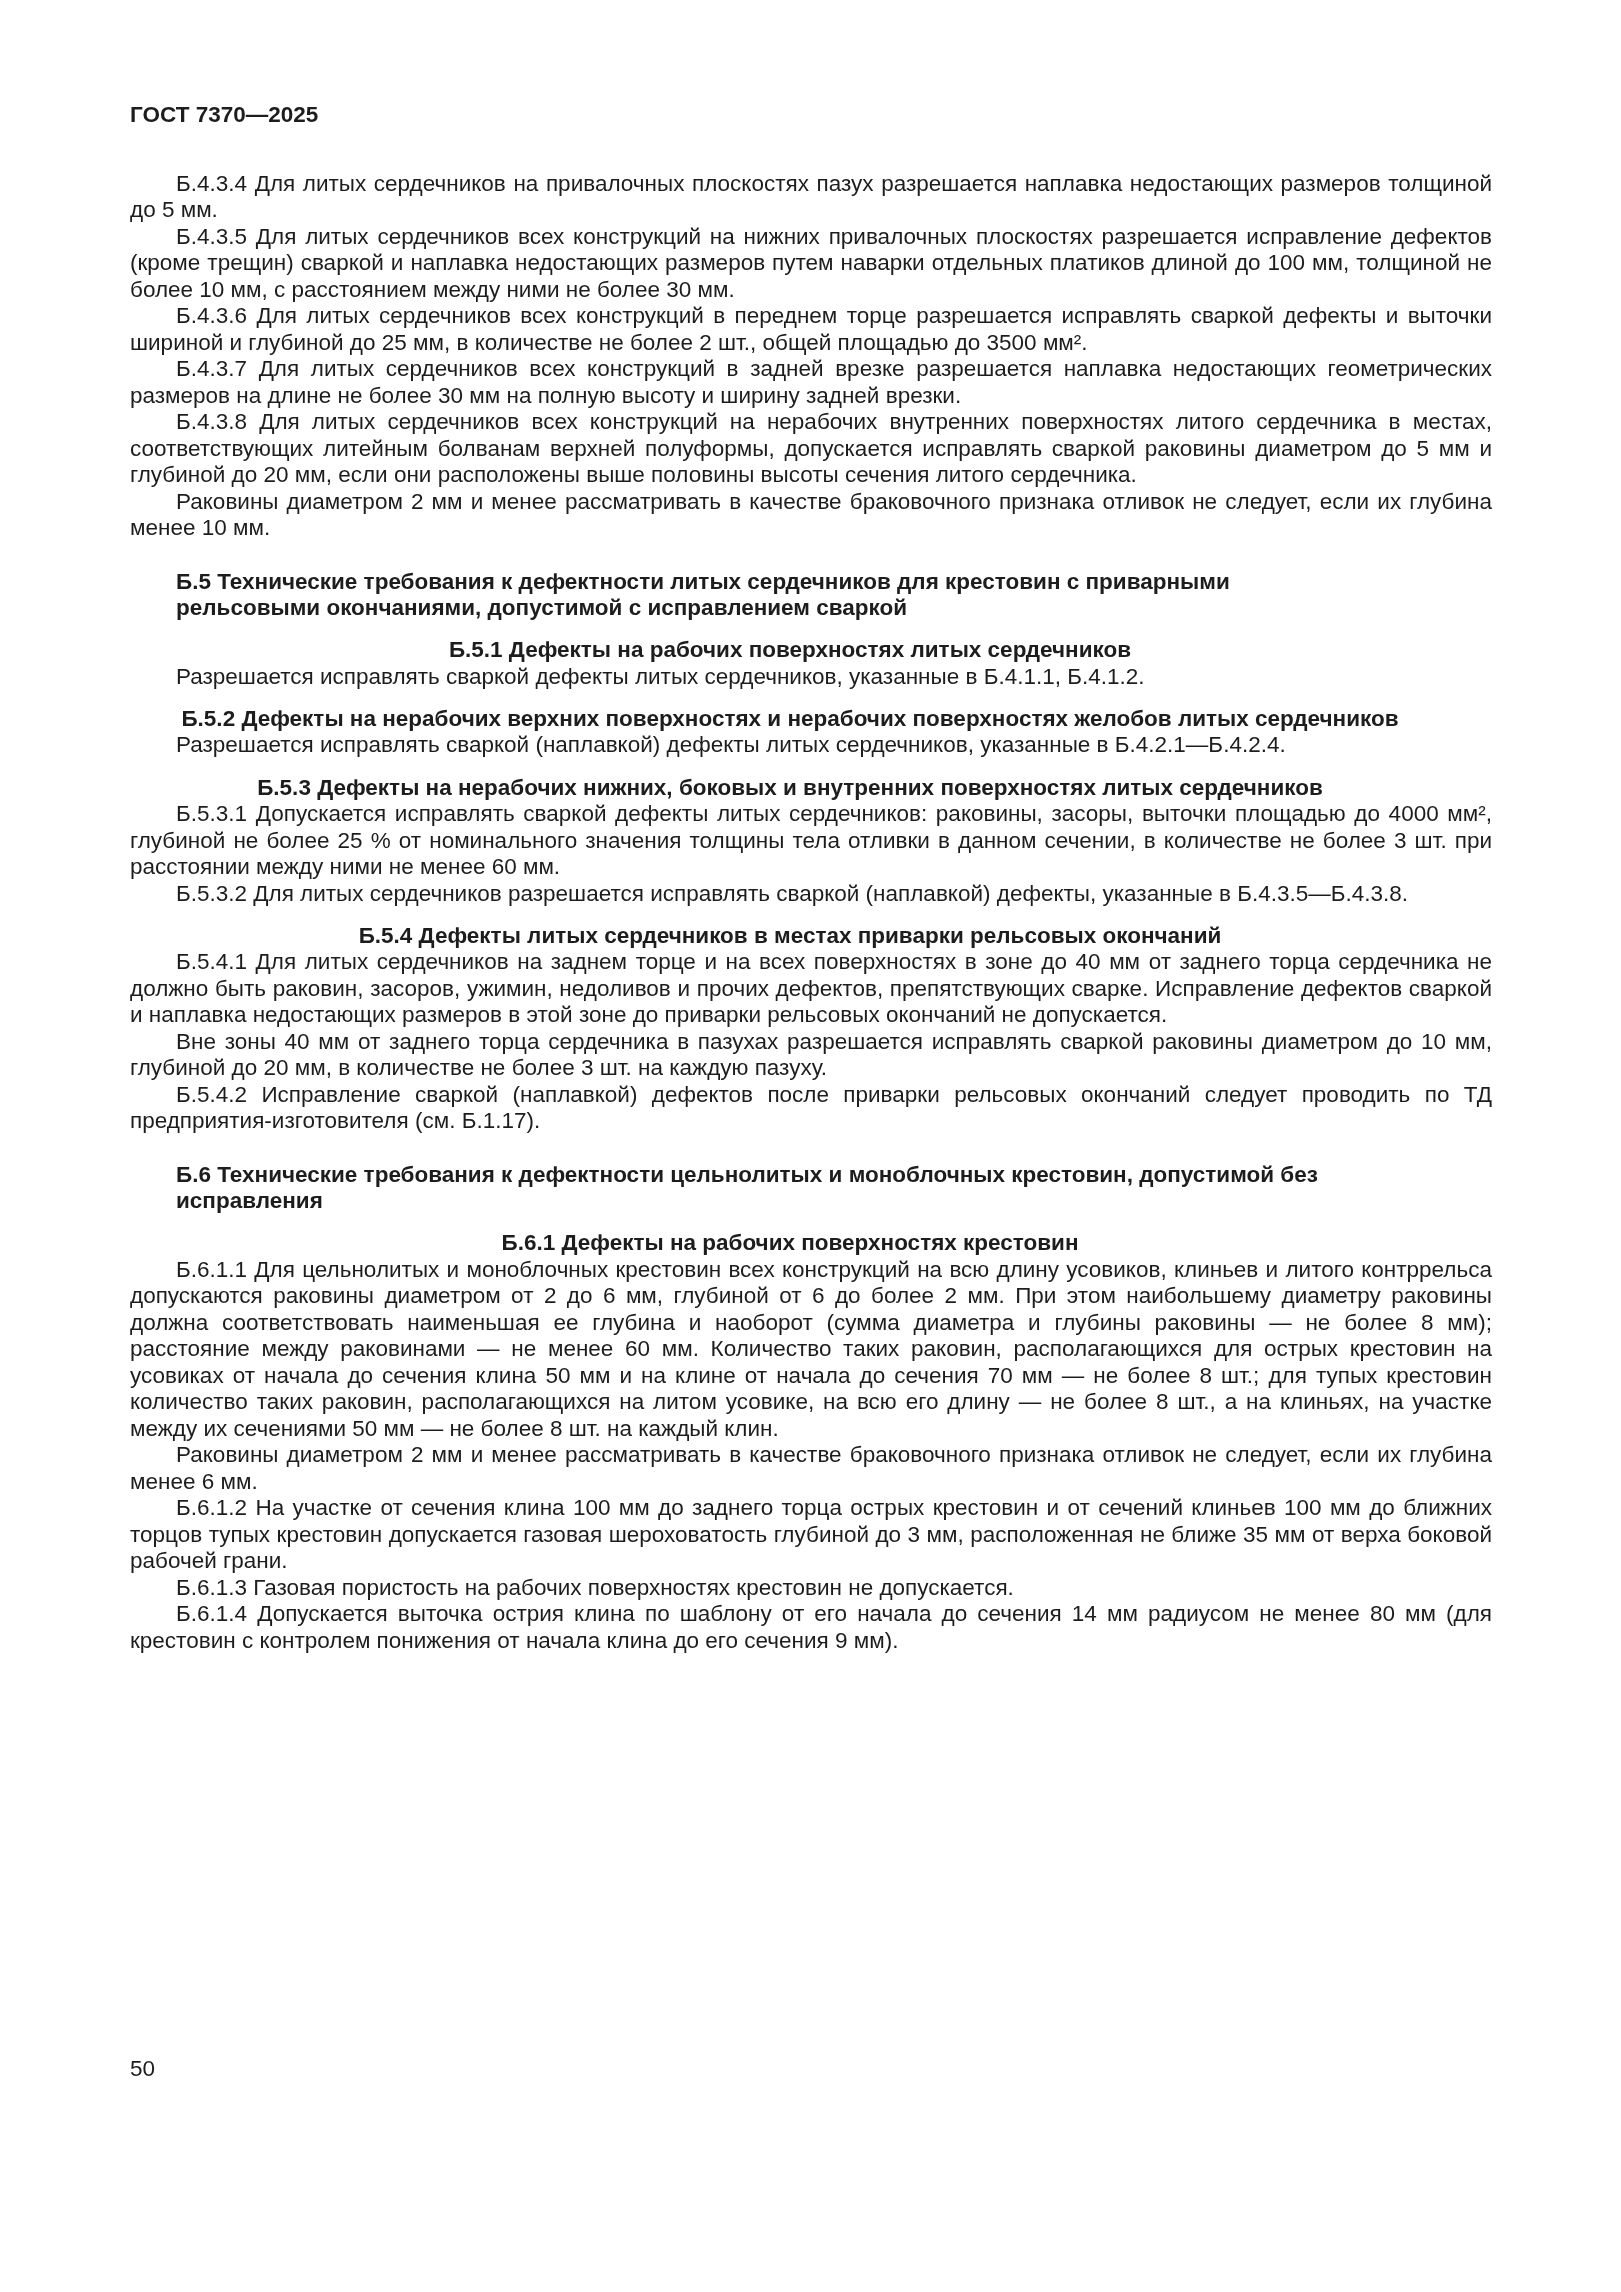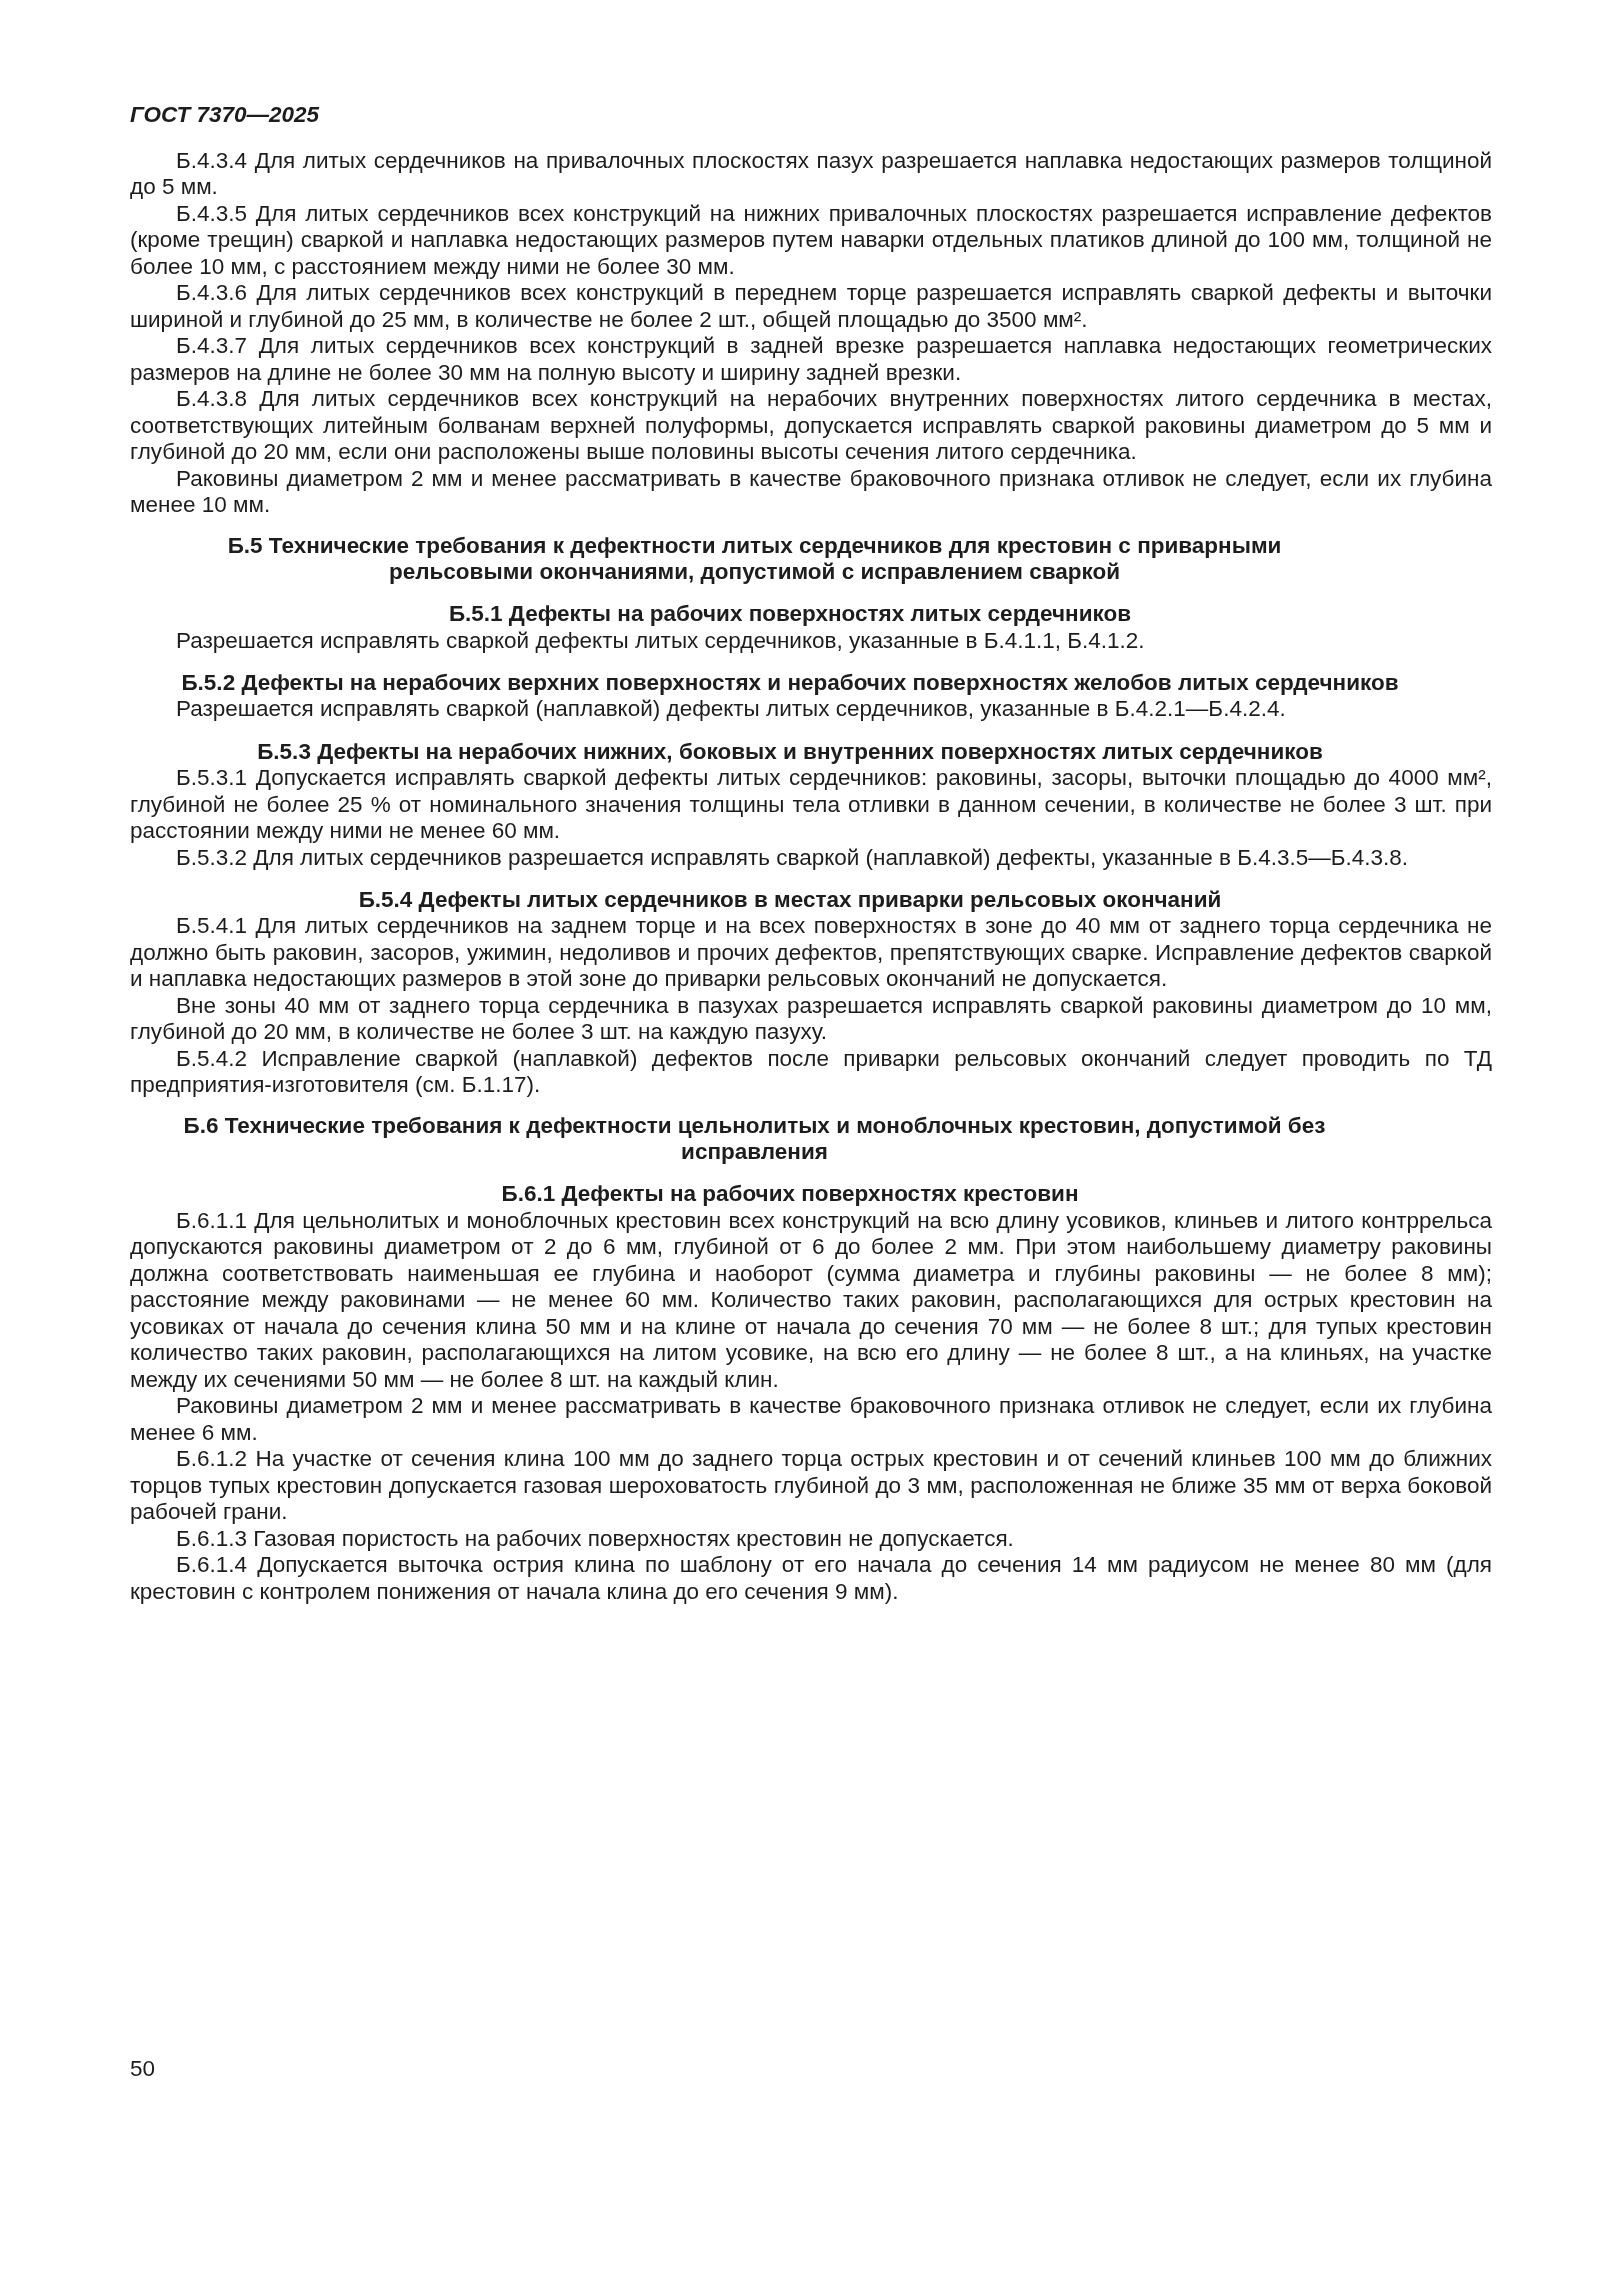--- a/index.html
+++ b/index.html
@@ -16,33 +16,32 @@
     line-height: 26.5px;
   }
   .content {
     position: absolute;
     left: 130px;
     top: 102px;
     width: 1362px;
   }
   .doc-header {
     font-weight: bold;
-    margin-bottom: 19px;
-    font-style: italic;
+    margin-bottom: 42px;
   }
   .para {
     text-align: justify;
     text-indent: 46px;
   }
   .heading-major {
     font-weight: bold;
     margin-left: 46px;
     max-width: 1157px;
-    margin-top: 14px;
-    text-align: center;
+    margin-top: 27px;
+    text-align: left;
   }
   .heading-sub {
     font-weight: bold;
     text-indent: 46px;
     max-width: 1274px;
     margin-top: 15.7px;
     text-align: center;
   }
   .page-number {
     position: absolute;

